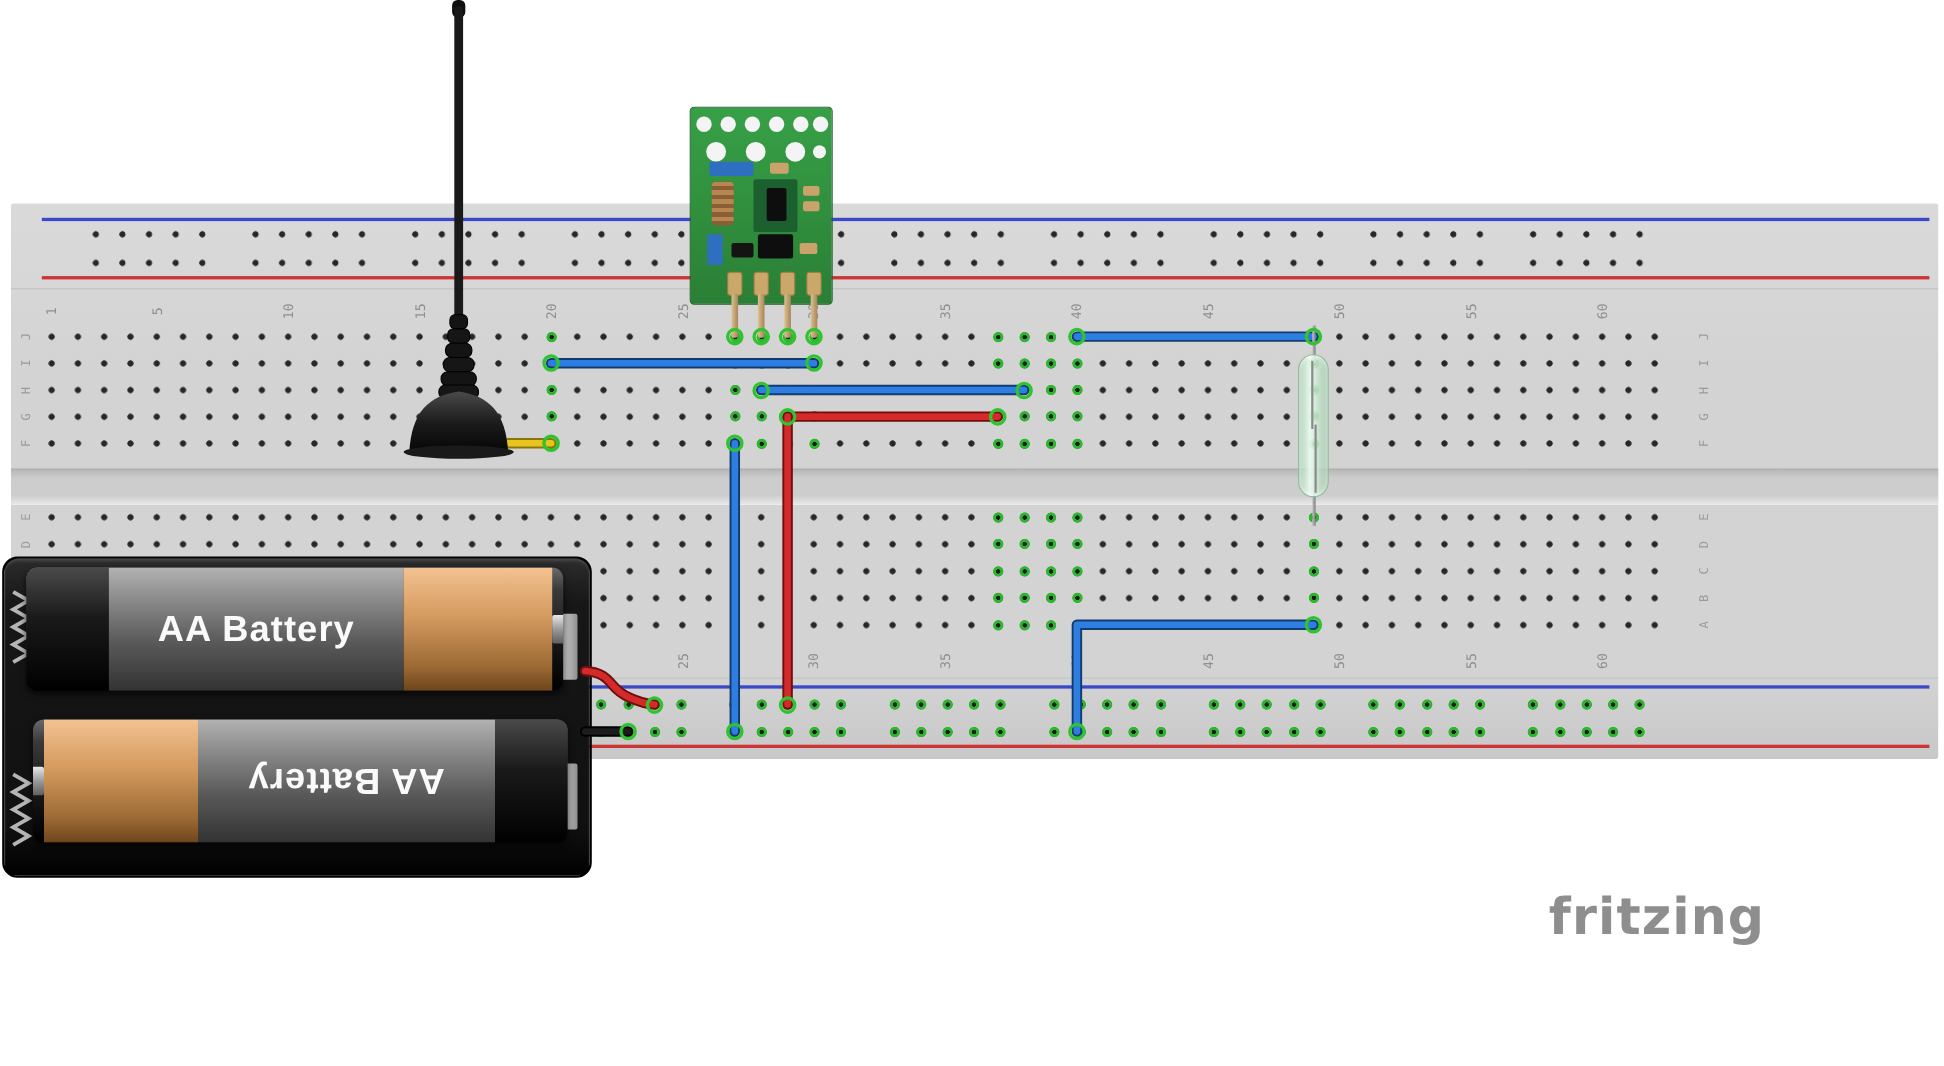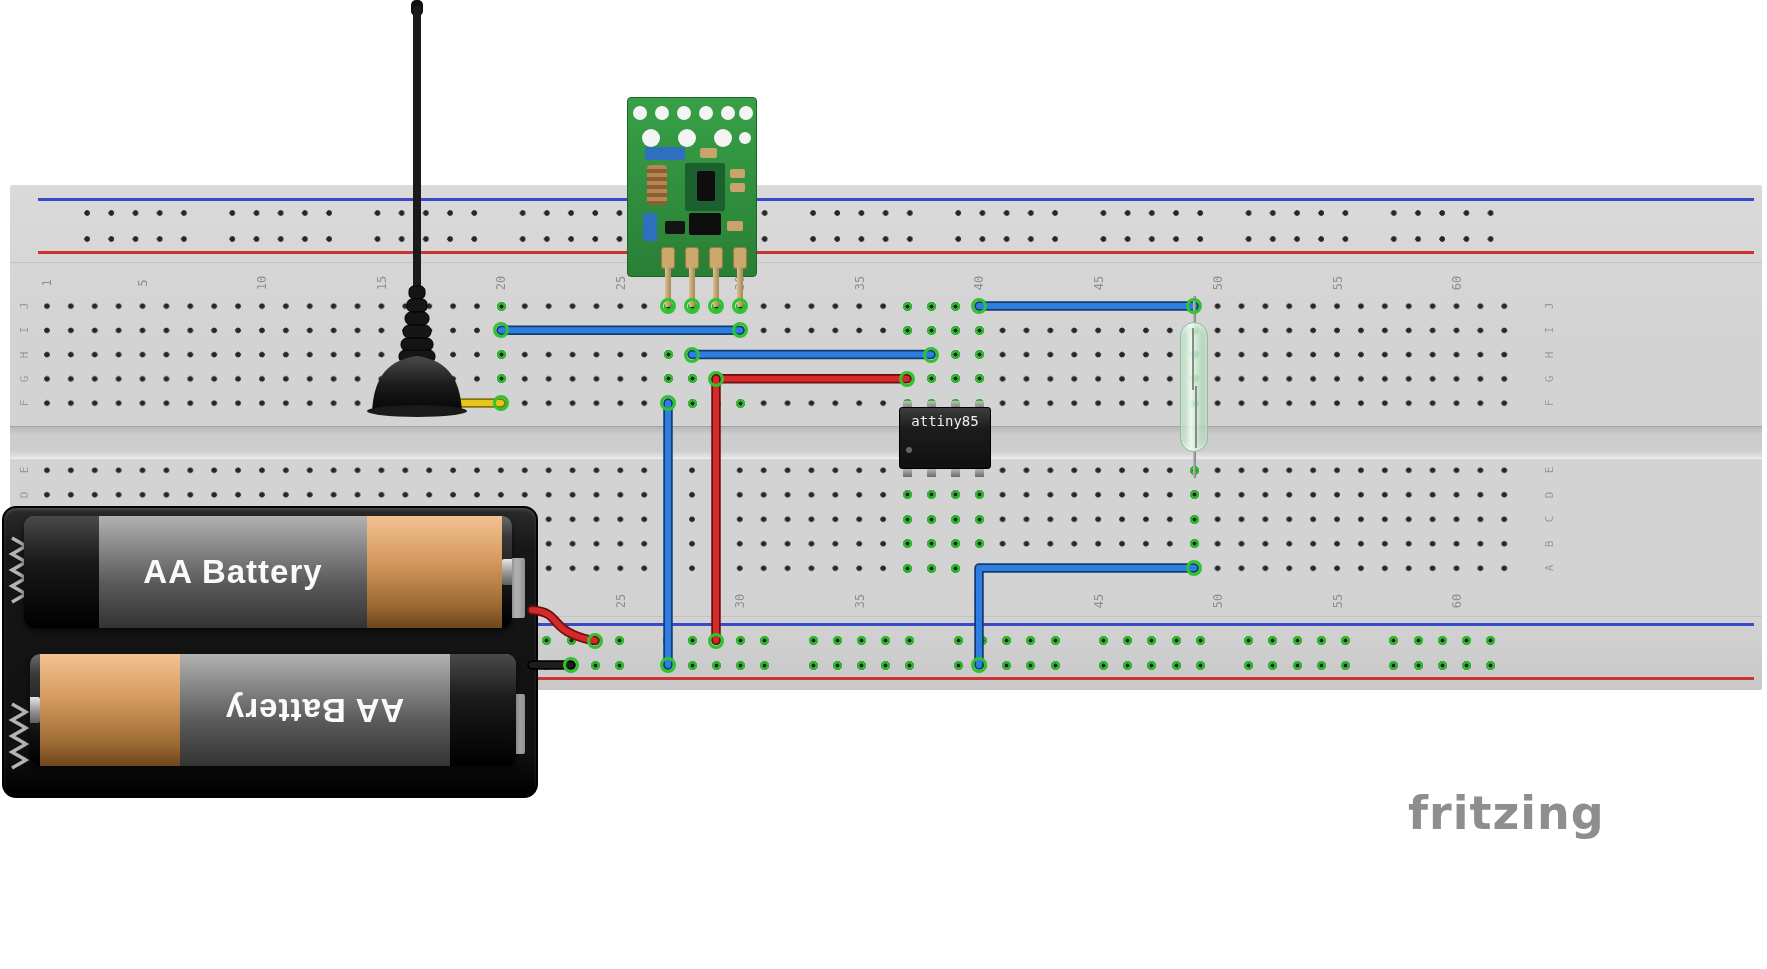--- a/index.html
+++ b/index.html
@@ -92,21 +92,21 @@
   .band{background:linear-gradient(#b2b2b2,#8c8c8c 25%,#5a5a5a 60%,#333);display:flex;
         align-items:center;justify-content:center;}
   .band span{font:600 33px "Liberation Sans",sans-serif;color:#fafafa;letter-spacing:1px;white-space:nowrap;}
   .tan{background:linear-gradient(#f2c291,#d49a5e 40%,#9c6a34 80%,#6e451c);}
   .nub{position:absolute;width:12px;height:26px;top:43px;border-radius:2px;
        background:linear-gradient(#e8e8e8,#9a9a9a 50%,#5f5f5f);}
   .tab{position:absolute;width:15px;height:60px;border-radius:2px;
        background:linear-gradient(90deg,#d8d8d8,#8f8f8f);}
   .flip{transform:rotate(180deg);}
   
-  #logo{position:absolute;left:1408px;top:786px;font:bold 46px "DejaVu Sans",sans-serif;
+  #logo{position:absolute;left:1408px;top:806px;font:bold 46px "DejaVu Sans",sans-serif;
         color:#8e8e8e;letter-spacing:1px;}
 </style>
 </head>
 <body>
 
 <div id="stage">
 
   <div id="board">
     <div class="rail-line" id="rail-blue-top" style="top:13px;"></div>
     <div class="rail-line" id="rail-red-top" style="top:66px;"></div>
@@ -380,33 +380,20 @@
     <rect x="49" y="286" width="16" height="13" rx="5" fill="#141414" stroke="#000"></rect>
     <rect x="47" y="299" width="20" height="13" rx="5" fill="#161616" stroke="#000"></rect>
     <rect x="45" y="312" width="24" height="13" rx="6" fill="#141414" stroke="#000"></rect>
     <rect x="43" y="325" width="28" height="13" rx="6" fill="#161616" stroke="#000"></rect>
     <rect x="41" y="338" width="32" height="13" rx="6" fill="#141414" stroke="#000"></rect>
     <rect x="39" y="350" width="36" height="13" rx="6" fill="#161616" stroke="#000"></rect>
     <path d="M12,412 C14,374 30,360 57,356 C84,360 100,374 102,412 Z" fill="url(#domeG)"></path>
     <ellipse cx="57" cy="411" rx="50" ry="6" fill="#1a1a1a"></ellipse>
   </svg>
 
-  <div id="attiny">
-    <div class="pin" style="left:4px;top:0;"></div>
-    <div class="pin" style="left:28px;top:0;"></div>
-    <div class="pin" style="left:52px;top:0;"></div>
-    <div class="pin" style="left:76px;top:0;"></div>
-    <div class="pin" style="left:4px;top:67px;"></div>
-    <div class="pin" style="left:28px;top:67px;"></div>
-    <div class="pin" style="left:52px;top:67px;"></div>
-    <div class="pin" style="left:76px;top:67px;"></div>
-    <div class="body"></div>
-    <div class="label">attiny85</div>
-    <div class="p1dot"></div>
-  </div>
 
   <div id="reed">
     <div class="lead" style="top:0;height:34px;"></div>
     <div class="lead" style="top:152px;height:30px;"></div>
     <div class="glass"></div>
     <div class="reed-contact" style="left:14px;top:32px;height:62px;"></div>
     <div class="reed-contact" style="left:17px;top:90px;height:62px;"></div>
   </div>
 
   <div id="holder">

